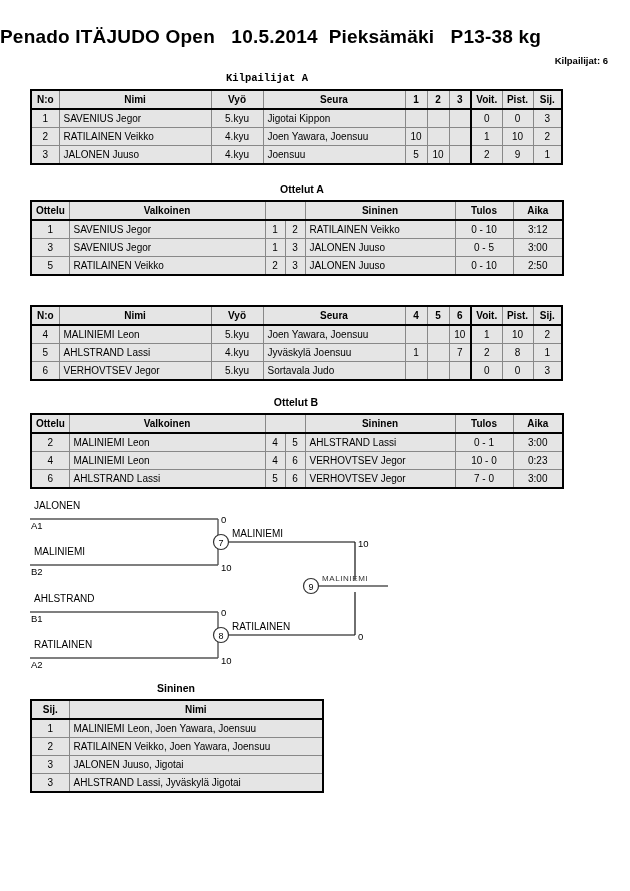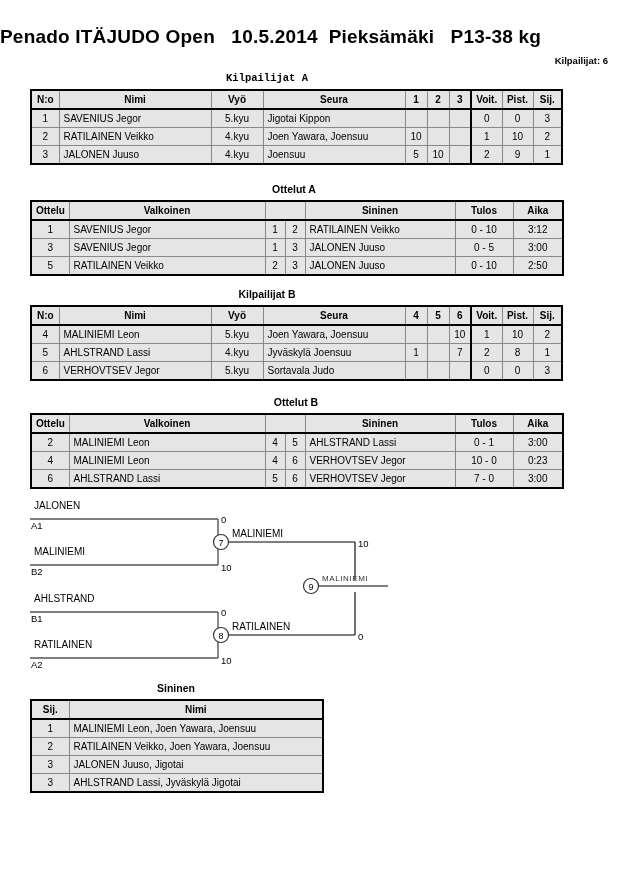--- a/index.html
+++ b/index.html
@@ -203,21 +203,21 @@
         <td class="c">5</td>
         <td class="c">10</td>
         <td class="c"></td>
         <td class="c thick-l">2</td>
         <td class="c">9</td>
         <td class="c outer-r">1</td>
       </tr>
     </tbody>
   </table>
 
-  <div class="section-caption" style="top:183px; left:28px; width:532px;">Ottelut A</div>
+  <div class="section-caption" style="top:183px; left:36px; width:532px;">Ottelut A</div>
 
   <table class="grid" style="top:200px; left:30px; width:532px;">
     <colgroup>
       <col style="width:38px">
         <col style="width:196px">
       <col style="width:20px">
         <col style="width:20px">
       <col style="width:150px">
         <col style="width:58px">
         <col style="width:50px">
@@ -257,21 +257,20 @@
         <td class="l">RATILAINEN Veikko</td>
         <td class="c">2</td>
         <td class="c">3</td>
         <td class="l">JALONEN Juuso</td>
         <td class="c">0 - 10</td>
         <td class="c outer-r">2:50</td>
       </tr>
     </tbody>
   </table>
 
-  <div class="section-caption" style="top:288px; left:30px; width:474px;">Kilpailijat B</div>
 
   <table class="grid" style="top:305px; left:30px; width:504px;">
     <colgroup>
       <col style="width:28px">
         <col style="width:152px">
         <col style="width:52px">
         <col style="width:142px">
       <col style="width:22px">
         <col style="width:22px">
         <col style="width:22px">

